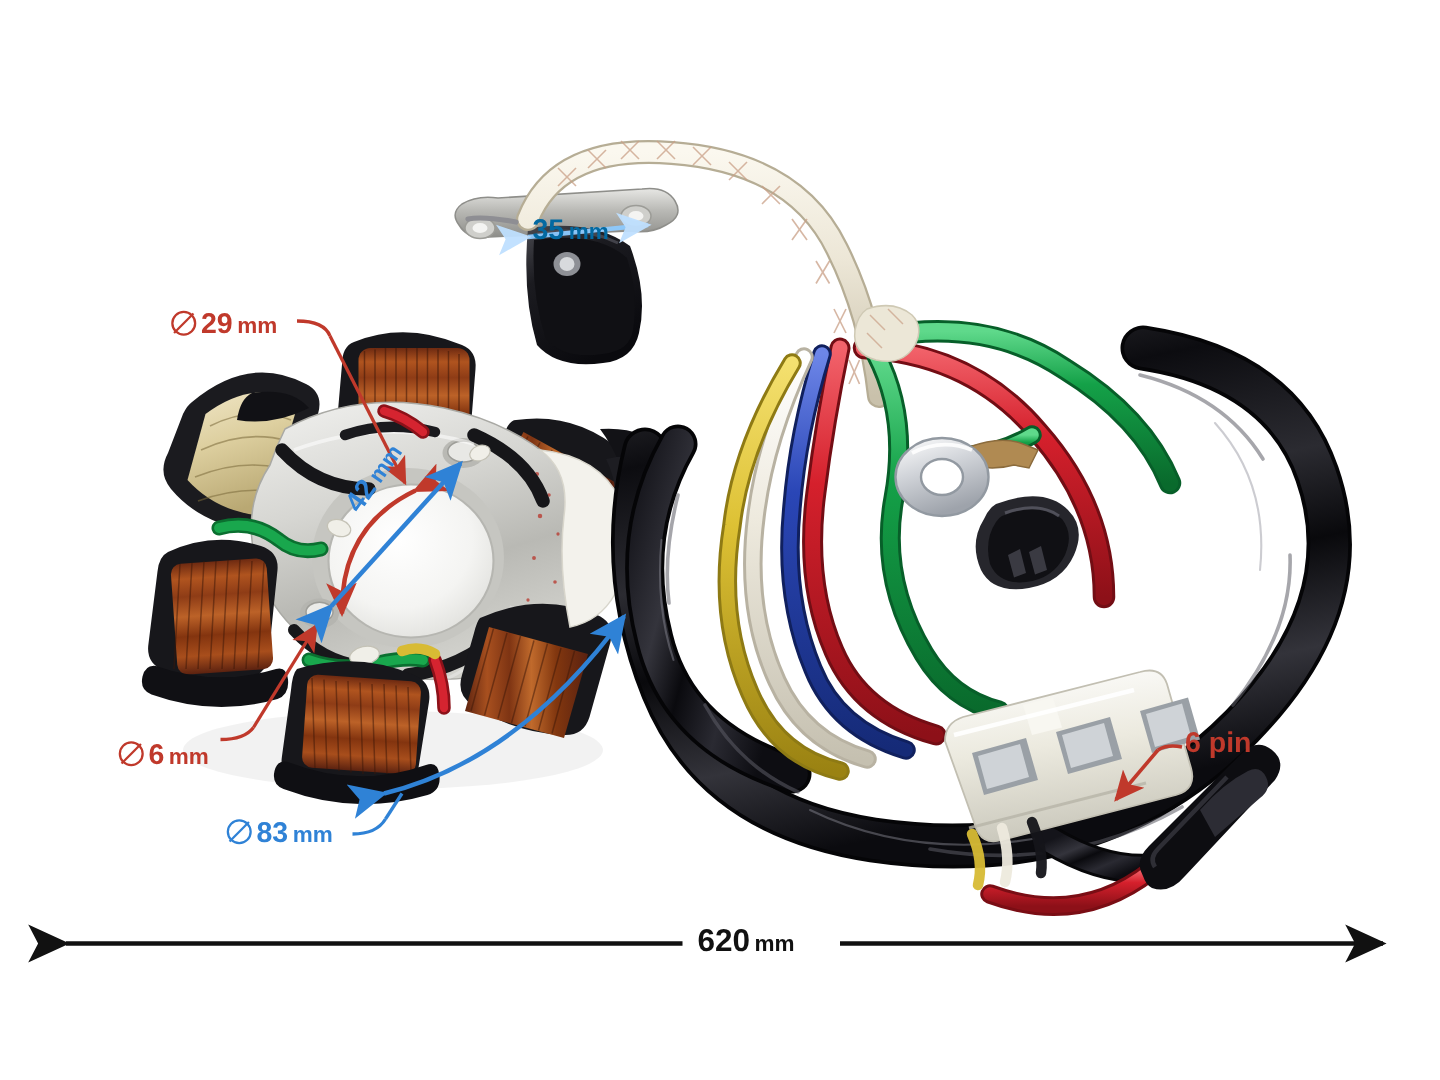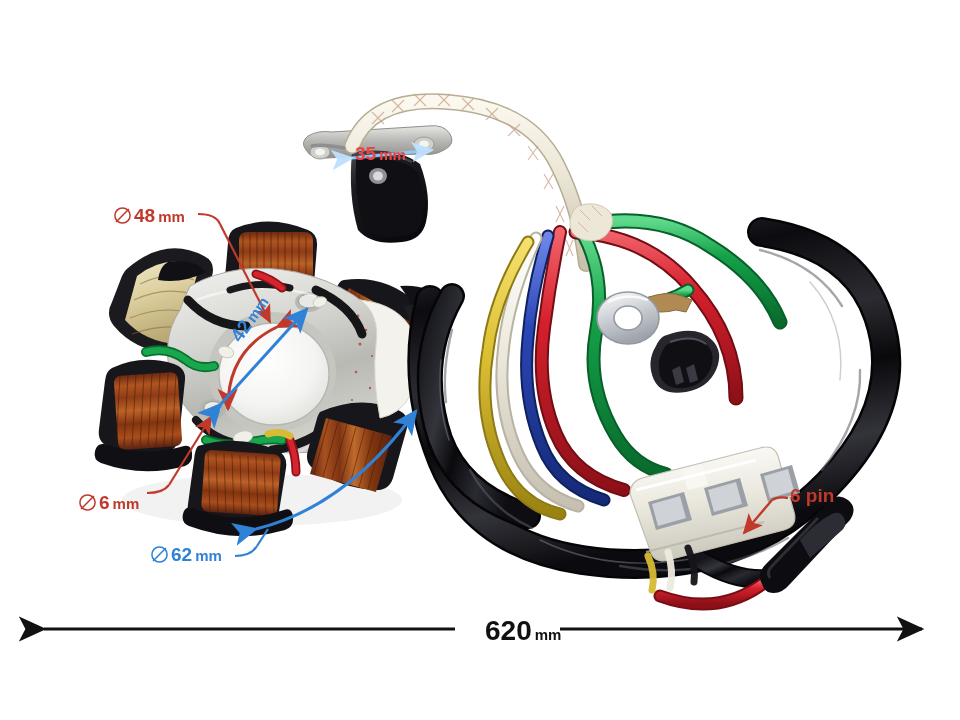--- a/index.html
+++ b/index.html
@@ -15,23 +15,23 @@
   
   .dim{
     position:absolute;white-space:nowrap;
     font-weight:bold;letter-spacing:0px;
     line-height:1;
   }
   .dim .num{font-size:19px;font-weight:bold;}
   .dim .unit{font-size:15px;font-weight:bold;margin-left:3px;}
   .dim.red{color:#c0392b;}
   .dim.blue{color:#2f82d6;}
-  .dim.white{color:#ef4444;}
+  .dim.white{color:#0369a1;}
   .dim.black{color:#111111;}
-  .dim.black .num{font-size:28px;margin-left:20px;}
+  .dim.black .num{font-size:21px;}
   .dim.black .unit{font-size:15px;}
 
   .diasym{display:inline-block;vertical-align:-3px;margin-right:2px;}
 
   #lbl-29{left:113px;top:206px;}
   #lbl-6 {left:78px; top:493px;}
   #lbl-83{left:150px;top:545px;}
   #lbl-42{left:235px;top:330px;transform:rotate(-55deg);transform-origin:0 50%;}
   #lbl-35{left:355px;top:144px;}
   #lbl-5pin{left:790px;top:486px;}
@@ -514,39 +514,39 @@
       <path d="M560 629 L922 629" fill="none" stroke="#111111" stroke-width="3" marker-end="url(#arrBlk)"></path>
     </g>
   </svg>
 
   <div class="dim red" id="lbl-29">
     <span class="diasym">
       <svg width="19" height="19" viewBox="0 0 20 20">
           <circle cx="10" cy="10" r="8" fill="none" stroke="#c0392b" stroke-width="1.6"></circle>
           <line x1="3.2" y1="16.8" x2="16.8" y2="3.2" stroke="#c0392b" stroke-width="1.6"></line>
         </svg>
-    </span><span class="num">48</span><span class="unit">mm</span>
+    </span><span class="num">29</span><span class="unit">mm</span>
   </div>
 
   <div class="dim red" id="lbl-6">
     <span class="diasym">
       <svg width="19" height="19" viewBox="0 0 20 20">
           <circle cx="10" cy="10" r="8" fill="none" stroke="#c0392b" stroke-width="1.6"></circle>
           <line x1="3.2" y1="16.8" x2="16.8" y2="3.2" stroke="#c0392b" stroke-width="1.6"></line>
         </svg>
     </span><span class="num">6</span><span class="unit">mm</span>
   </div>
 
   <div class="dim blue" id="lbl-83">
     <span class="diasym">
       <svg width="19" height="19" viewBox="0 0 20 20">
           <circle cx="10" cy="10" r="8" fill="none" stroke="#2f82d6" stroke-width="1.6"></circle>
           <line x1="3.2" y1="16.8" x2="16.8" y2="3.2" stroke="#2f82d6" stroke-width="1.6"></line>
         </svg>
-    </span><span class="num">62</span><span class="unit">mm</span>
+    </span><span class="num">83</span><span class="unit">mm</span>
   </div>
 
   <div class="dim blue" id="lbl-42">
     <span class="num">42</span><span class="unit">mm</span>
   </div>
 
   <div class="dim white" id="lbl-35">
     <span class="num">35</span><span class="unit">mm</span>
   </div>
 

